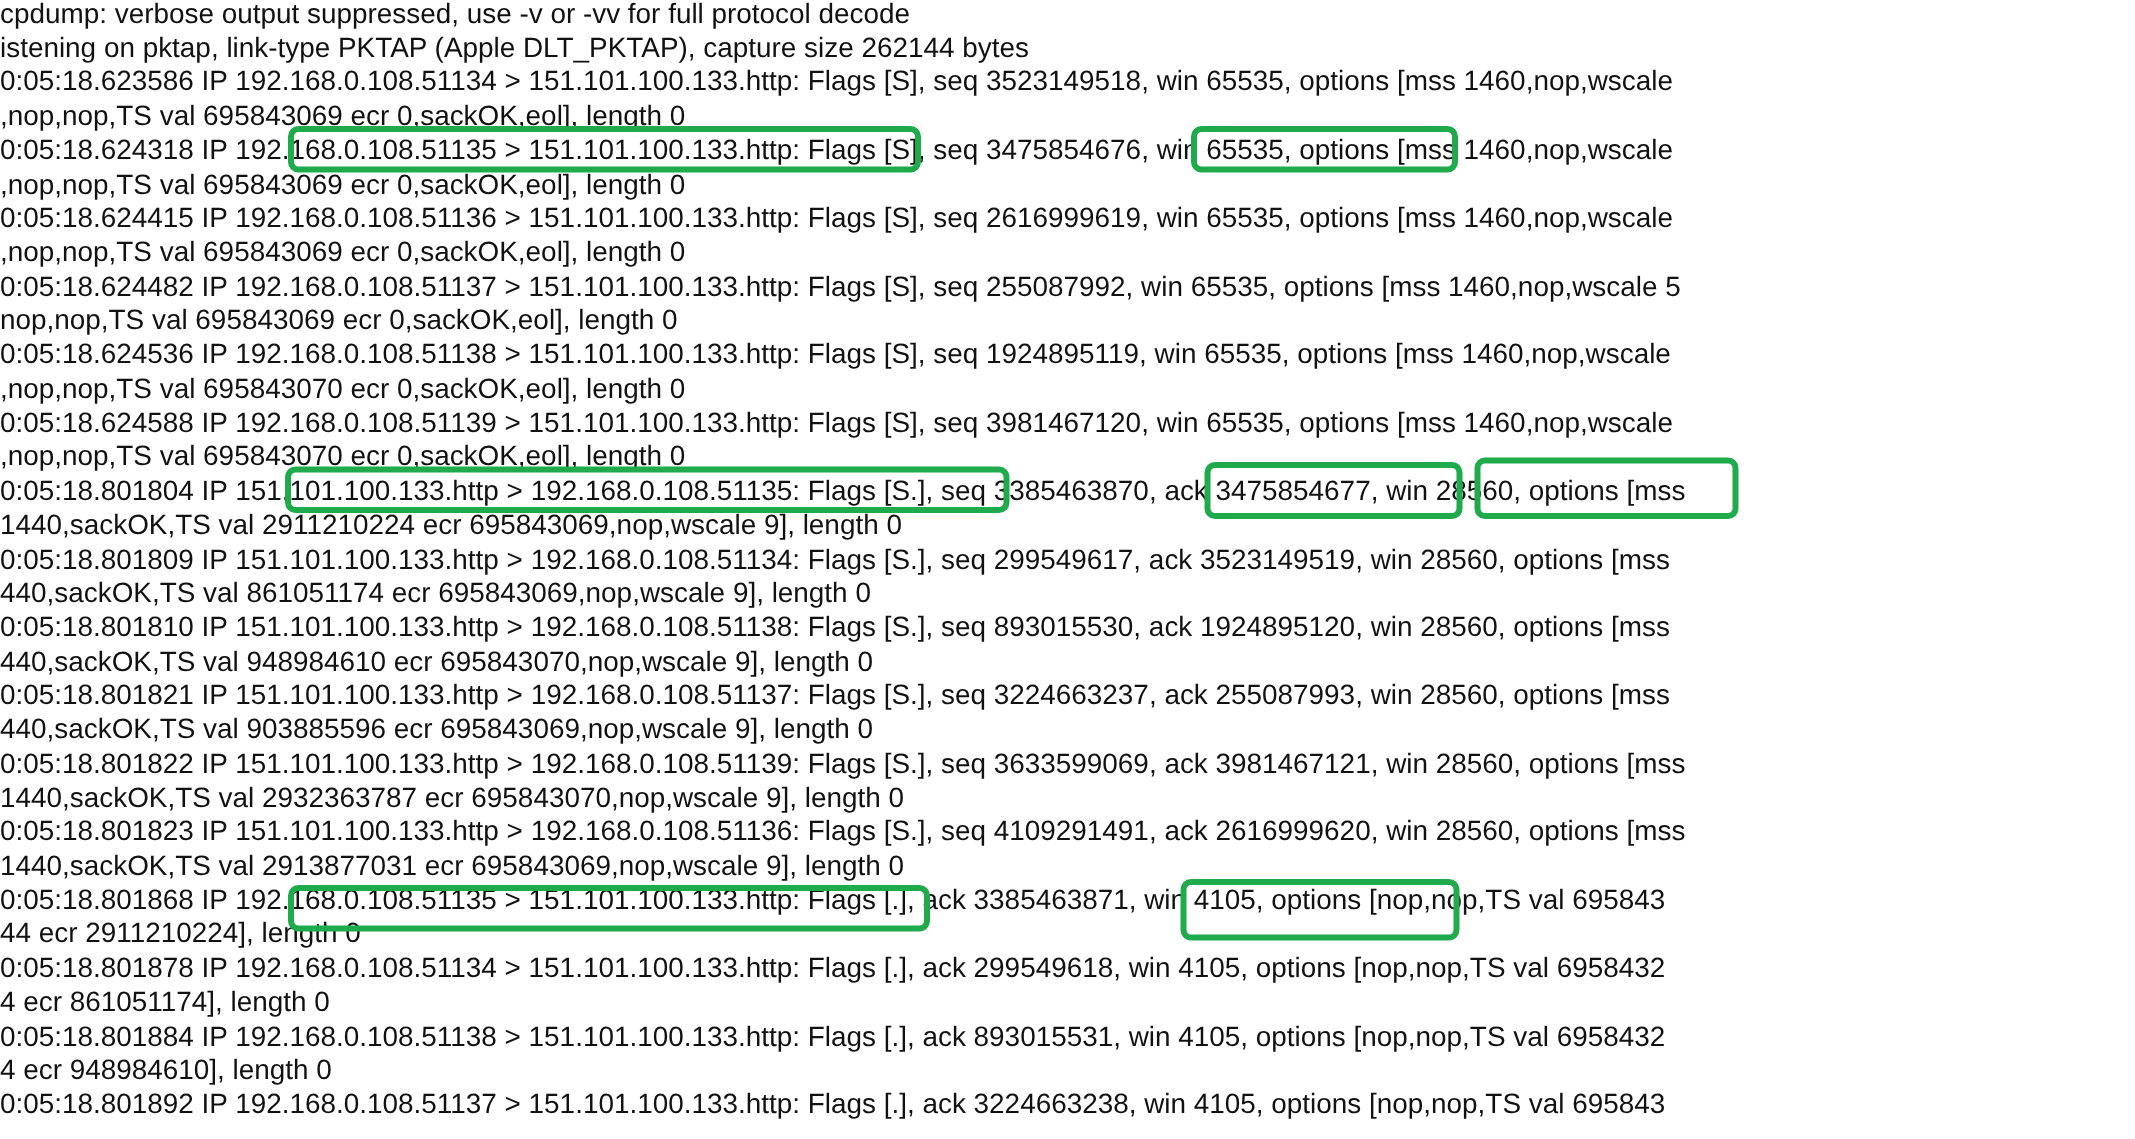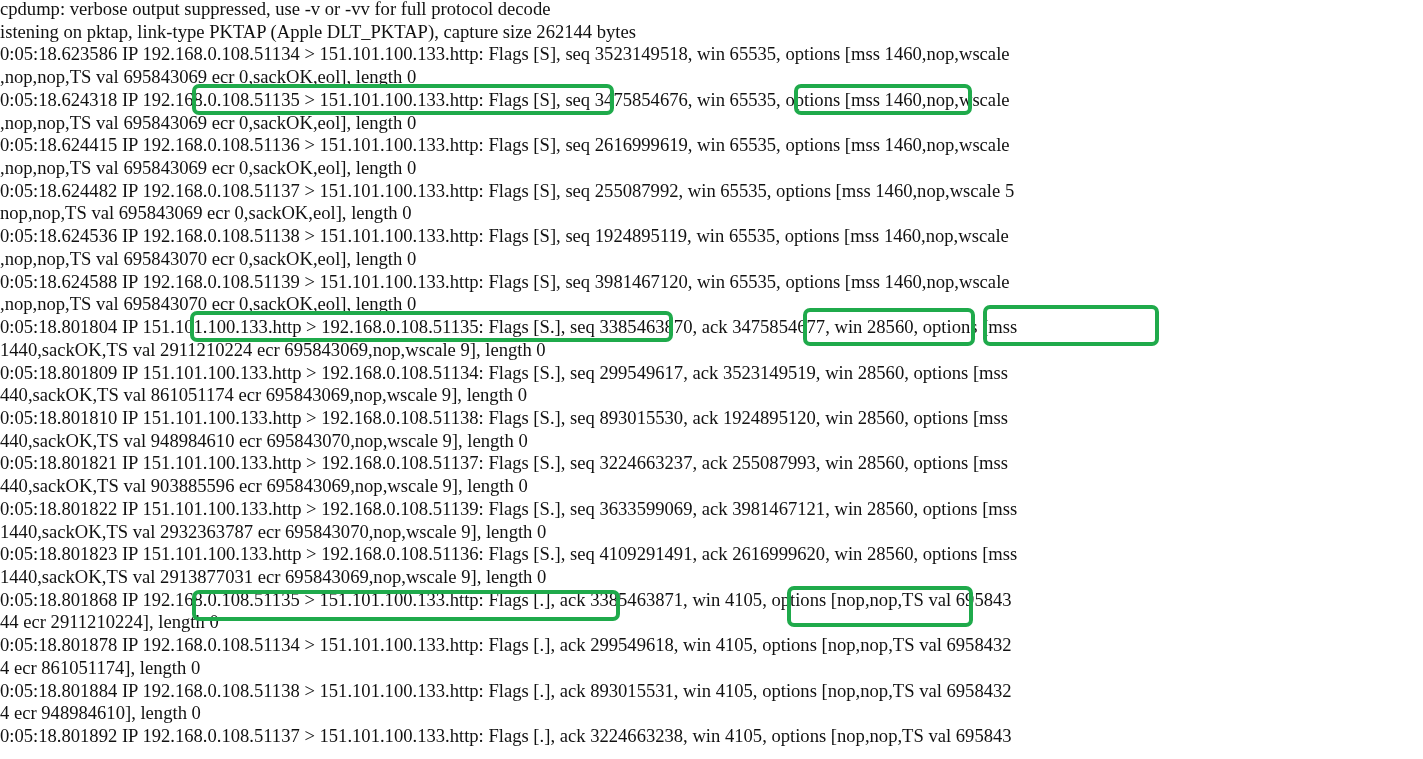--- a/index.html
+++ b/index.html
@@ -12,21 +12,21 @@
     height: 759px;
     overflow: hidden;
     font-family: "DejaVu Sans Mono", "Liberation Mono", monospace;
   }
   #terminal {
     position: relative;
     width: 1295px;
     height: 759px;
     background: #ffffff;
     color: #111111;
-    font-family: Liberation Serif, serif;
+    font-family: Liberation Sans, sans-serif;
     font-size: 18.6px;
     line-height: 22.72px;
     letter-spacing: 0px;
     white-space: pre;
     overflow: hidden;
   }
   #term-text {
     position: absolute;
     left: 0px;
     top: -2px;

